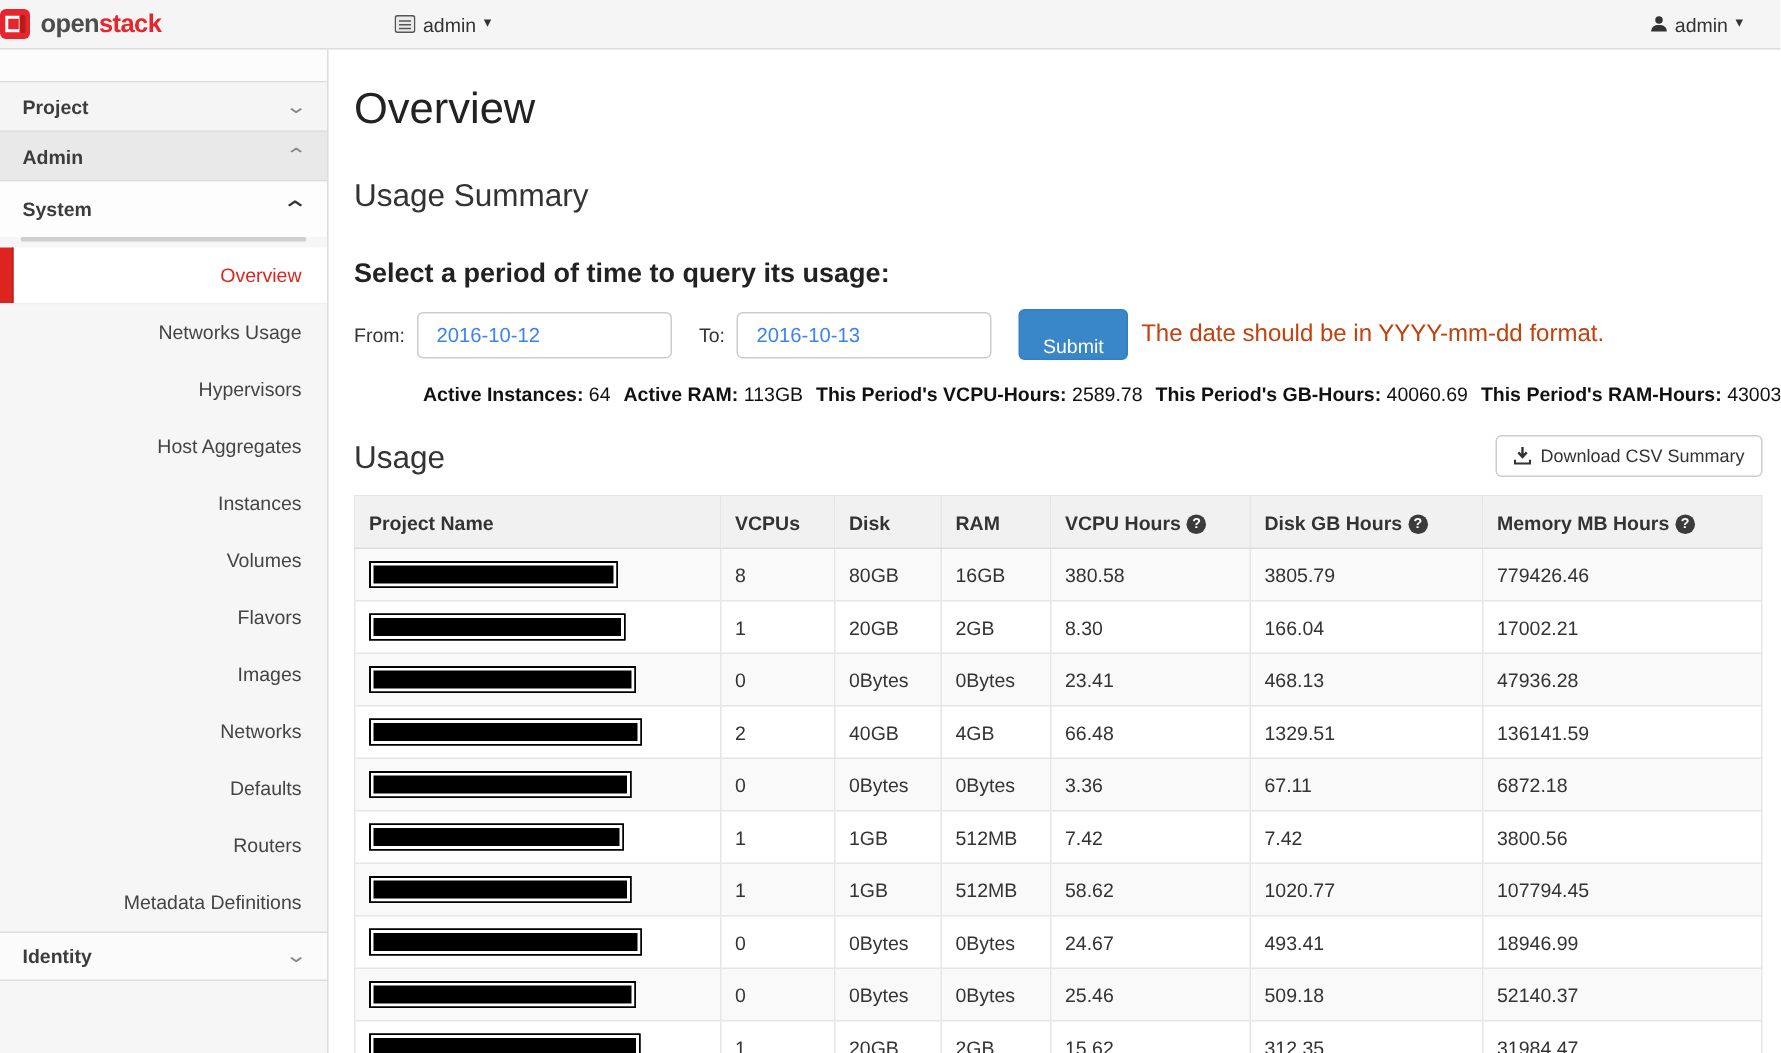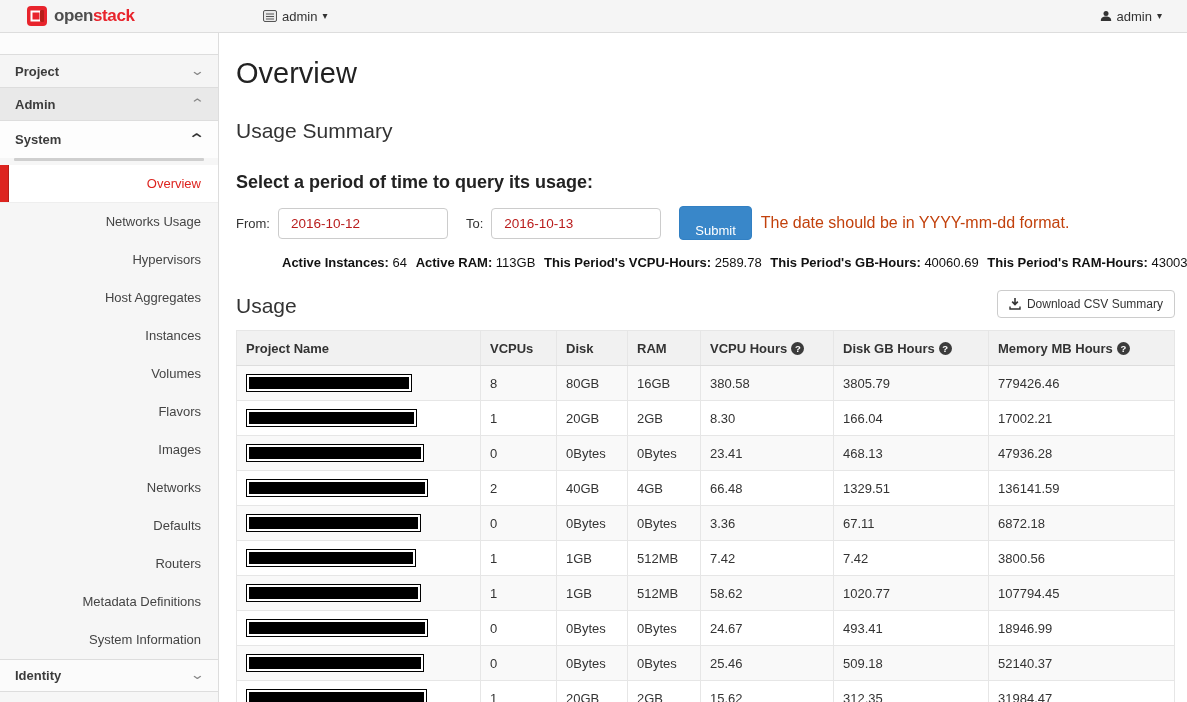--- a/index.html
+++ b/index.html
@@ -2,21 +2,21 @@
 <html><head>
 <meta charset="utf-8">
 <style>
   * { margin:0; padding:0; box-sizing:border-box; }
   html,body { width:1187px; height:702px; overflow:hidden; }
   body { font-family:"Liberation Sans", sans-serif; background:#fff; color:#333; }
 
   
   .topbar { height:33px; background:#f5f5f5; border-bottom:1px solid #ddd;
             display:flex; align-items:center; position:relative; }
-  .brand { display:flex; align-items:center; margin-left:27px; }
+  .brand { display:flex; align-items:center; }
   .logo-mark { width:20px; height:20px; margin-right:7px; }
   .wordmark { font-size:17px; font-weight:bold; letter-spacing:-0.4px; }
   .wordmark .open { color:#4d4d4d; }
   .wordmark .stack { color:#e8242c; }
   .dropdown { display:flex; align-items:center; gap:5px; font-size:13px; color:#333; cursor:pointer; }
   .ctx-dropdown { position:absolute; left:263px; }
   .user-dropdown { position:absolute; right:25px; }
   .caret { font-size:10px; color:#333; line-height:1; }
   .mini-icon { width:14px; height:12px; display:inline-block; }
 
@@ -46,21 +46,21 @@
 
   
   .main { flex:1; padding:15px 12px 0 17px; overflow:hidden; }
   .page-title { font-size:29px; font-weight:500; color:#222; margin-top:9px; }
   .sub-title { font-size:21px; font-weight:400; color:#333; margin-top:29px; }
   .prompt { font-size:18px; font-weight:bold; color:#222; margin-top:29px; }
 
   .form-row { display:flex; align-items:center; margin-top:13px; }
   .form-label { font-size:13px; font-weight:normal; margin-right:8px; }
   .date-input { width:170px; height:31px; border:1px solid #ccc; border-radius:4px;
-                padding:0 12px; font-size:13.5px; color:#b91c1c;
+                padding:0 12px; font-size:13.5px; color:#3b82f6;
                 font-family:"Liberation Sans", sans-serif; margin-right:18px; }
   .btn-submit { height:31px; padding:16px 15px; background:#3987c9; border:1px solid #3280c3;
                 border-radius:4px; color:#fff; font-size:13px; cursor:pointer;
                 font-family:"Liberation Sans", sans-serif; }
   .hint { font-size:16px; color:#c2410c; margin-left:9px; }
 
   .stats-line { margin-top:15px; font-size:13px; color:#111; white-space:nowrap;margin-left:46px; }
   .stats-line .st-label { font-weight:bold; }
   .stats-line .st-value { font-weight:normal; margin-right:5px; }
 
@@ -153,21 +153,20 @@
       <div class="nav-item"><span>Hypervisors</span></div>
       <div class="nav-item"><span>Host Aggregates</span></div>
       <div class="nav-item"><span>Instances</span></div>
       <div class="nav-item"><span>Volumes</span></div>
       <div class="nav-item"><span>Flavors</span></div>
       <div class="nav-item"><span>Images</span></div>
       <div class="nav-item"><span>Networks</span></div>
       <div class="nav-item"><span>Defaults</span></div>
       <div class="nav-item"><span>Routers</span></div>
       <div class="nav-item"><span>Metadata Definitions</span></div>
-      <div class="nav-item"><span>System Information</span></div>
     </div>
 
     <div class="section-row section-identity">
       <span class="s-label">Identity</span>
       <span class="chev chev-glyph">⌄</span>
     </div>
     <div class="side-fill"></div>
   </div>
 
   <div class="main">

